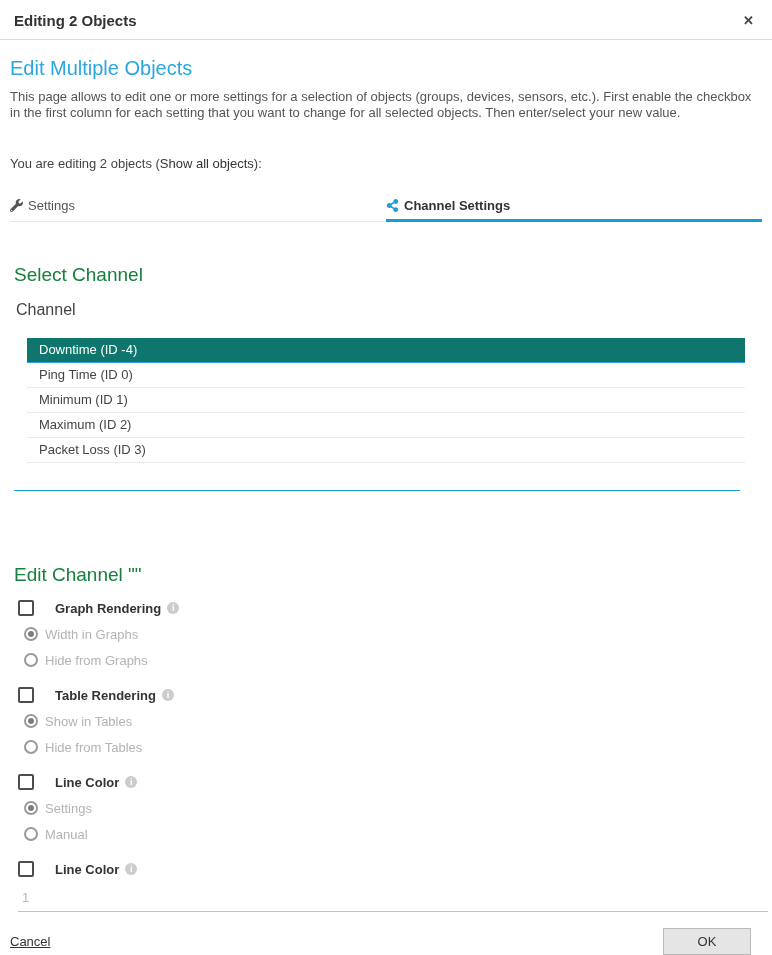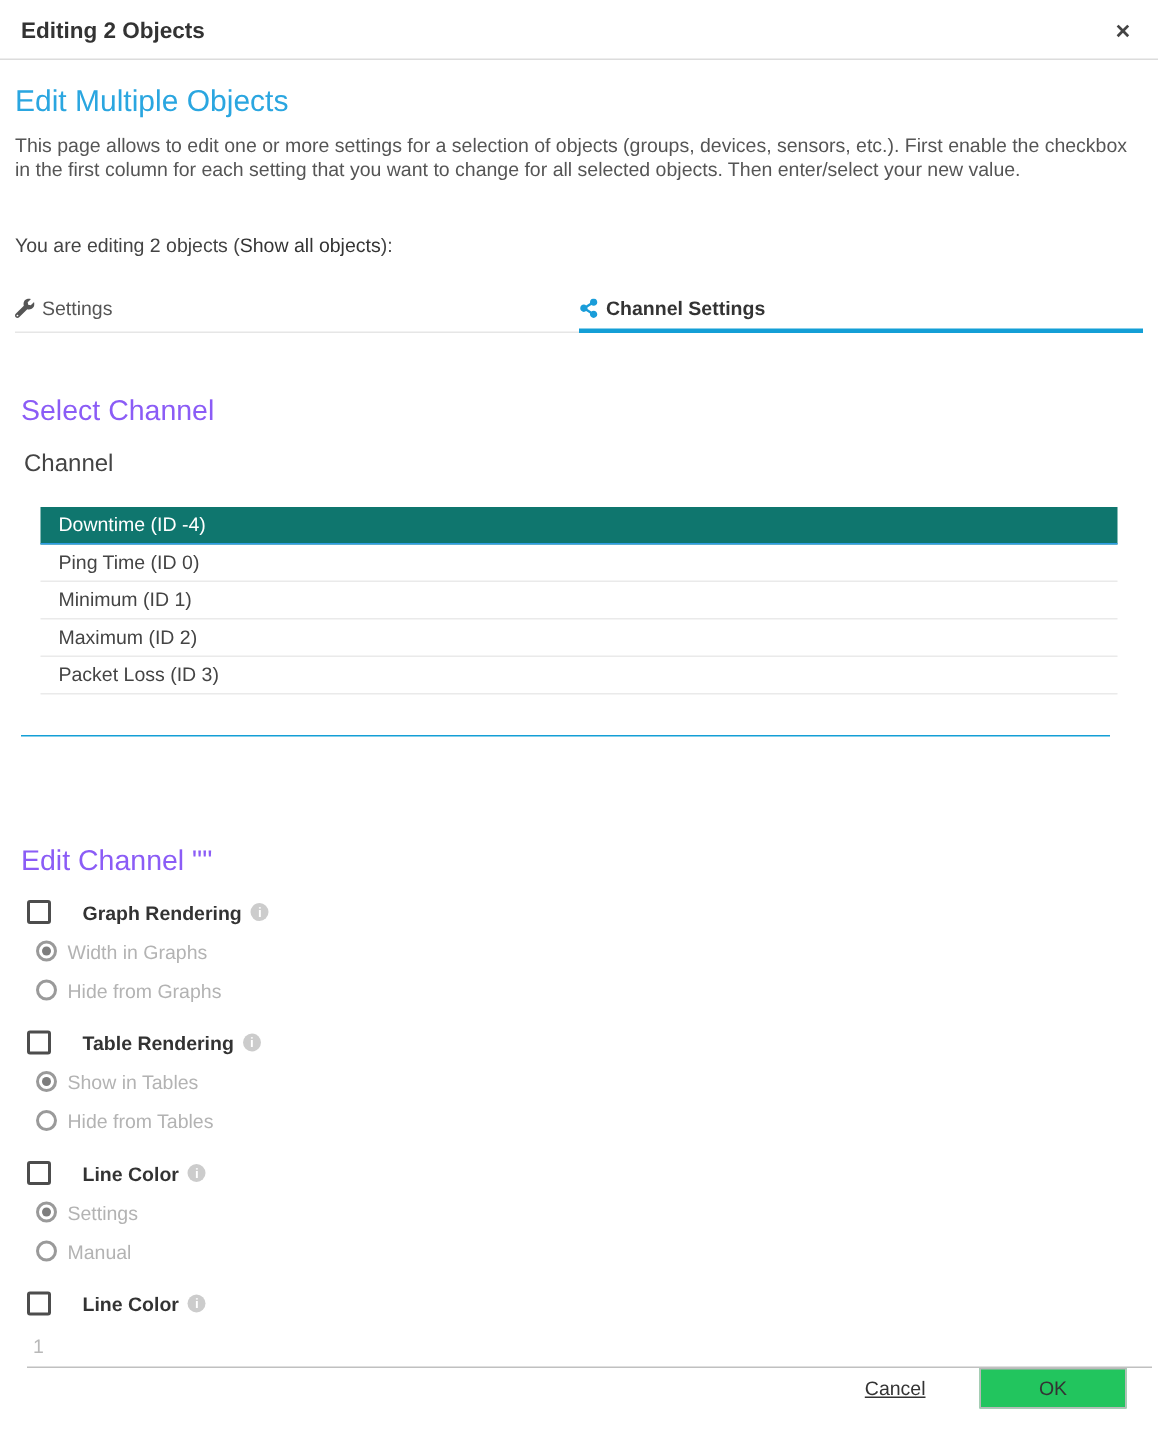--- a/index.html
+++ b/index.html
@@ -36,21 +36,21 @@
     flex:1; font-size:13px; color:#555;
     padding-bottom:8px; border-bottom:1px solid #e6e6e6; cursor:pointer;
   }
   .tab.active {
     font-weight:bold; color:#333;
     padding-bottom:6px; border-bottom:3px solid #149fd6;
   }
   .tab .tab-icon { vertical-align:-2px; margin-right:5px; }
   
   .section-heading {
-    color:#8b5cf6; font-size:19px; font-weight:400;
+    color:#15803d; font-size:19px; font-weight:400;
     margin:0; padding-left:4px;
   }
   .select-channel { margin-top:42px; }
   .channel-col-header { font-size:16px; color:#444; margin:15px 0 0 6px; }
   .channel-list { margin:19px 17px 0 17px; }
   .channel-row {
     font-size:13px; color:#444; padding:5px 12px;
     line-height:14px; border-bottom:1px solid #eaeaea; cursor:pointer;
   }
   .channel-row.selected {
@@ -82,29 +82,29 @@
     background:#7d7d7d; border-radius:50%;
   }
   .radio-label { font-size:13px; color:#b3b3b3; margin-left:7px; }
   .linewidth-input {
     display:block; width:750px; margin:9px 0 0 8px; padding:4px 0 6px 4px;
     border:none; border-bottom:1px solid #c0c0c0; outline:none;
     background:transparent; color:#b9b9b9; font-size:13px; font-family:inherit;
   }
   
   .footer {
-    display:flex; justify-content:flex-end; align-items:center;
-    margin-top:0; padding-right:11px;
+    display:flex; justify-content:space-between; align-items:center;
+    margin-top:16px; padding-right:11px;gap:36px;
   }
   .cancel-link {
     font-size:13px; color:#333; text-decoration:underline;
     margin-right:36px; cursor:pointer;
   }
   .ok-button {
-    width:98px; height:27px; background:#22c55e; border:1px solid #b9b9b9;
+    width:88px; height:27px; background:#e5e5e5; border:1px solid #b9b9b9;
     font-size:13px; color:#333; font-family:inherit; cursor:pointer;
   }
 </style>
 </head>
 <body>
 
 <div class="dialog-header">
   <div class="dialog-title">Editing 2 Objects</div>
   <div class="close-btn">✕</div>
 </div>

